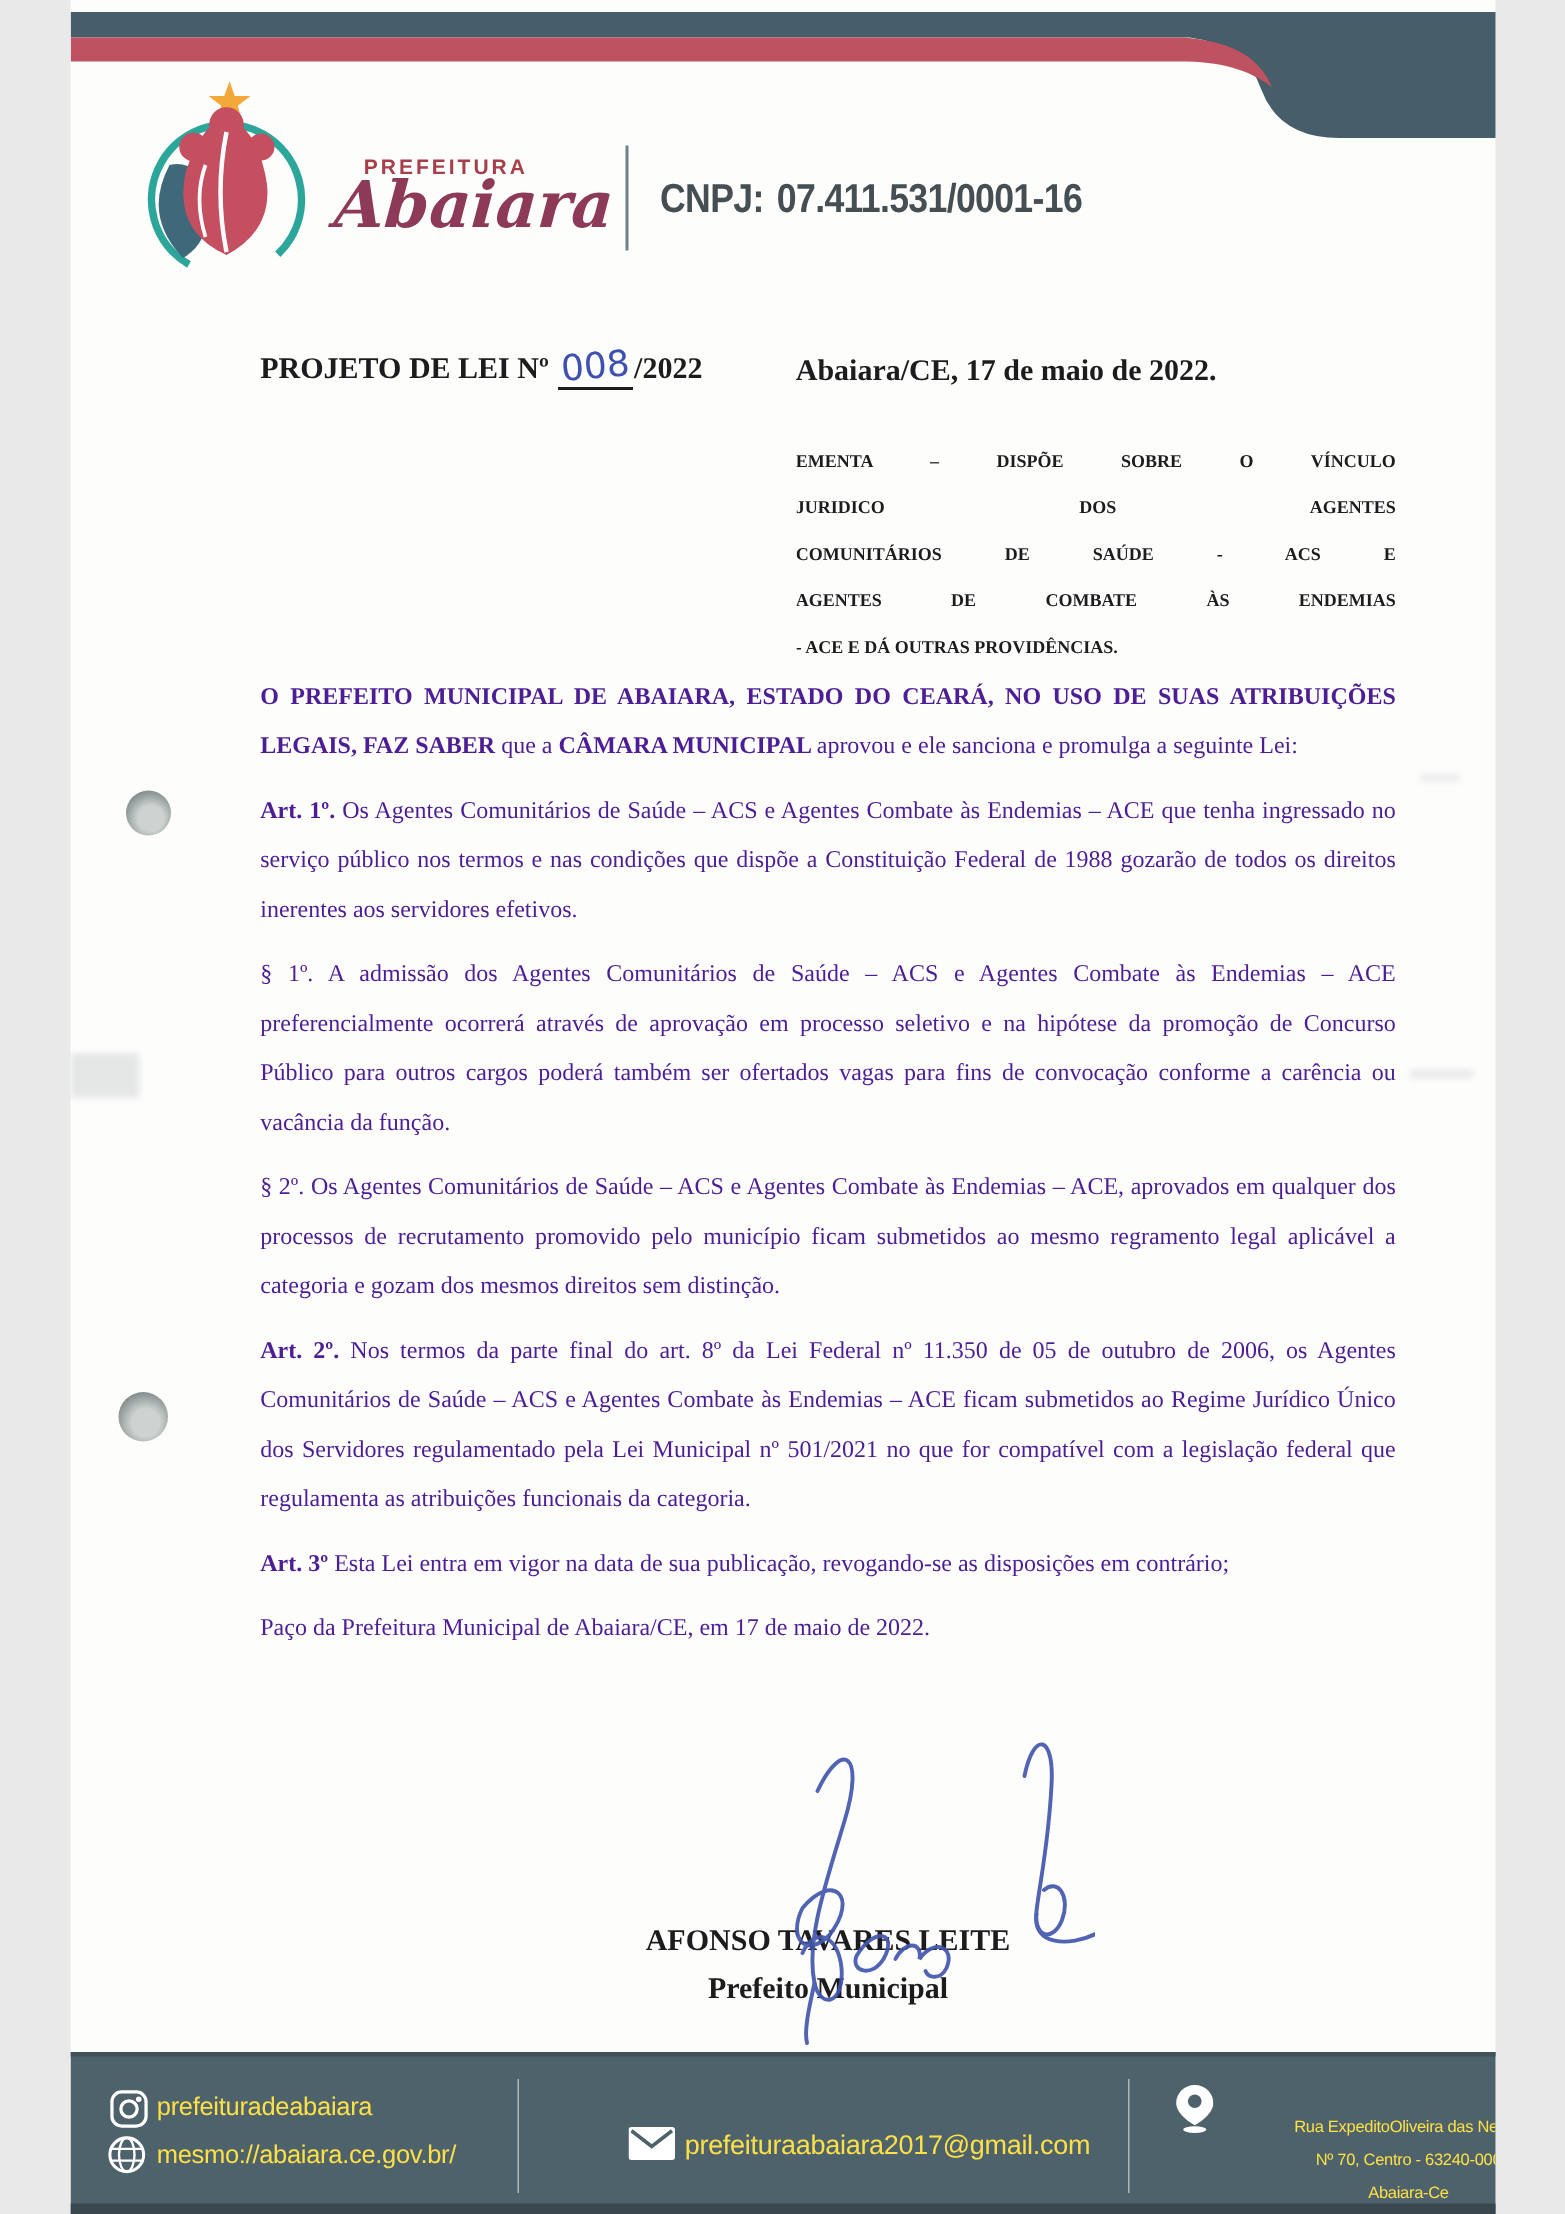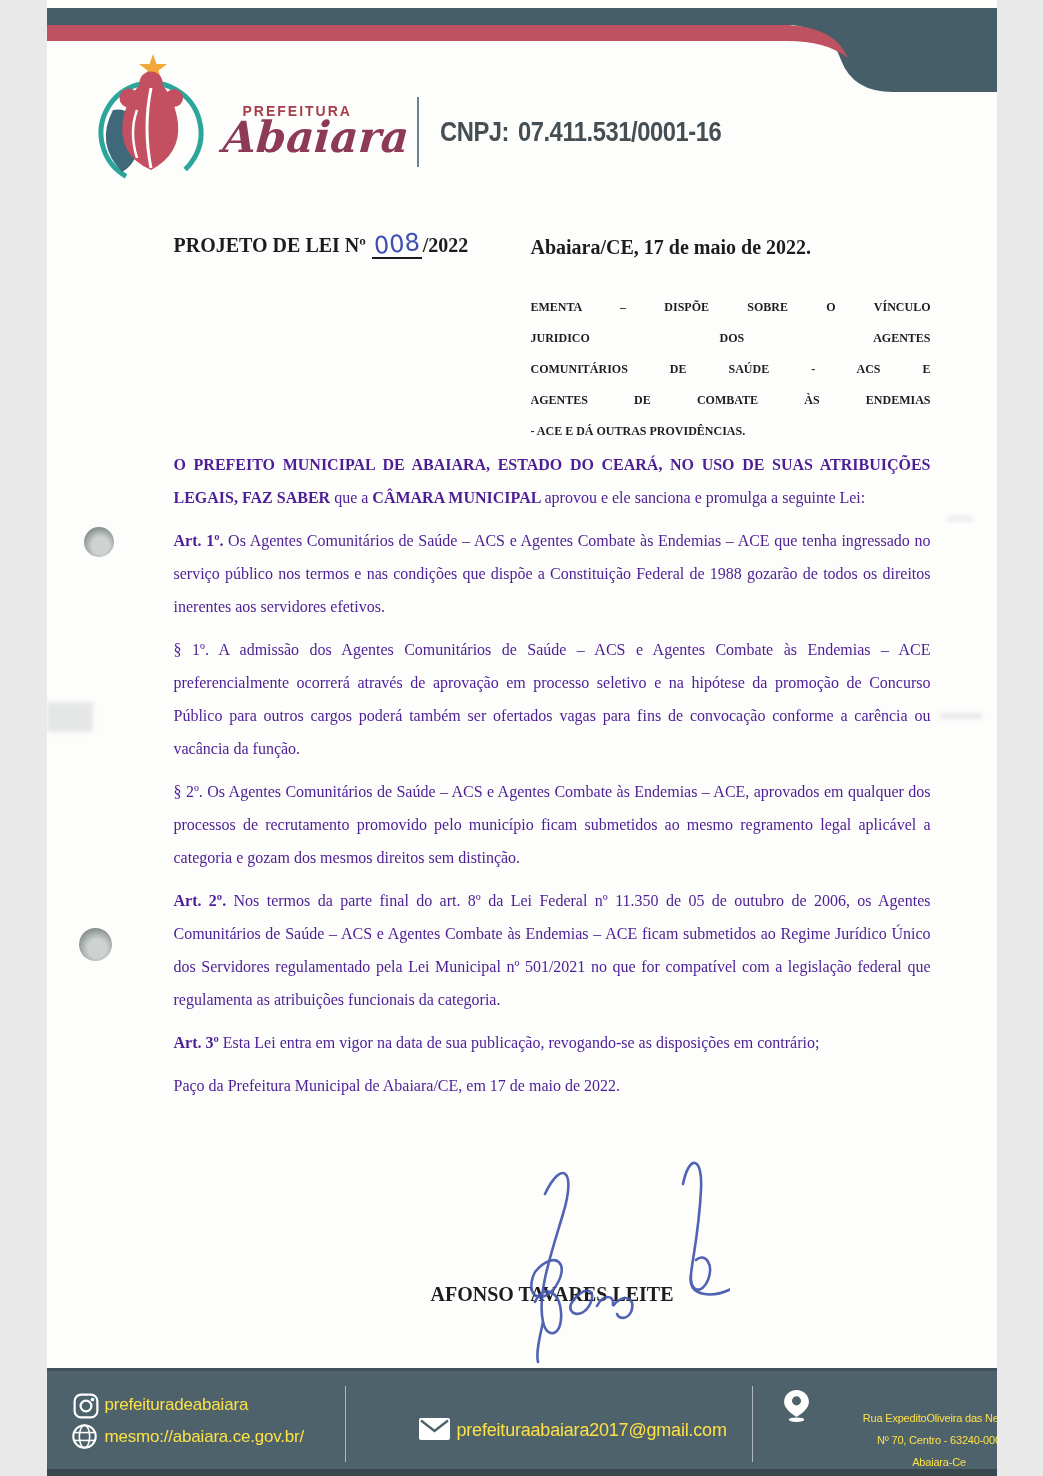--- a/index.html
+++ b/index.html
@@ -100,20 +100,21 @@
       <div class="body-par"><span class="b">O PREFEITO MUNICIPAL DE ABAIARA, ESTADO DO CEARÁ, NO USO DE SUAS ATRIBUIÇÕES LEGAIS, FAZ SABER </span><span>que a </span><span class="b">CÂMARA MUNICIPAL </span><span>aprovou e ele sanciona e promulga a seguinte Lei:</span></div>
       <div class="body-par"><span class="b">Art. 1º. </span><span>Os Agentes Comunitários de Saúde – ACS e Agentes Combate às Endemias – ACE que tenha ingressado no serviço público nos termos e nas condições que dispõe a Constituição Federal de 1988 gozarão de todos os direitos inerentes aos servidores efetivos.</span></div>
       <div class="body-par"><span>§ 1º. A admissão dos Agentes Comunitários de Saúde – ACS e Agentes Combate às Endemias – ACE preferencialmente ocorrerá através de aprovação em processo seletivo e na hipótese da promoção de Concurso Público para outros cargos poderá também ser ofertados vagas para fins de convocação conforme a carência ou vacância da função.</span></div>
       <div class="body-par"><span>§ 2º. Os Agentes Comunitários de Saúde – ACS e Agentes Combate às Endemias – ACE, aprovados em qualquer dos processos de recrutamento promovido pelo município ficam submetidos ao mesmo regramento legal aplicável a categoria e gozam dos mesmos direitos sem distinção.</span></div>
       <div class="body-par"><span class="b">Art. 2º. </span><span>Nos termos da parte final do art. 8º da Lei Federal nº 11.350 de 05 de outubro de 2006, os Agentes Comunitários de Saúde – ACS e Agentes Combate às Endemias – ACE ficam submetidos ao Regime Jurídico Único dos Servidores regulamentado pela Lei Municipal nº 501/2021 no que for compatível com a legislação federal que regulamenta as atribuições funcionais da categoria.</span></div>
       <div class="body-par"><span class="b">Art. 3º </span><span>Esta Lei entra em vigor na data de sua publicação, revogando-se as disposições em contrário;</span></div>
       <div class="body-par"><span>Paço da Prefeitura Municipal de Abaiara/CE, em 17 de maio de 2022.</span></div>
     </div>
 
   <div class="signer-name">AFONSO TAVARES LEITE</div>
+  <div class="signer-role">Prefeito Municipal</div>
 
   <svg class="sig-svg" width="255" height="215" viewBox="0 0 255 215">
     <g fill="none" stroke="#4356ad" stroke-width="2.6" stroke-linecap="round" opacity=".92">
       <path d="M70,42 C86,8 102,16 88,62 C76,102 62,142 68,170 C72,188 88,184 86,160 C84,138 68,132 60,150"></path>
       <path d="M68,170 C64,188 61,202 63,210"></path>
       <path d="M60,120 C80,96 98,112 78,138 C62,154 50,140 60,120"></path>
       <path d="M96,152 c12,-20 28,-16 18,2 c-8,13 -22,8 -18,-2"></path>
       <path d="M122,154 c6,-12 18,-12 16,0 c10,-14 24,-8 18,6 c-4,8 -12,7 -14,2"></path>
       <path d="M208,32 C214,2 228,4 226,38 C224,78 218,104 216,122 C214,140 227,143 233,128 C239,112 230,100 221,108"></path>
       <path d="M216,124 C213,145 238,146 256,137"></path>

